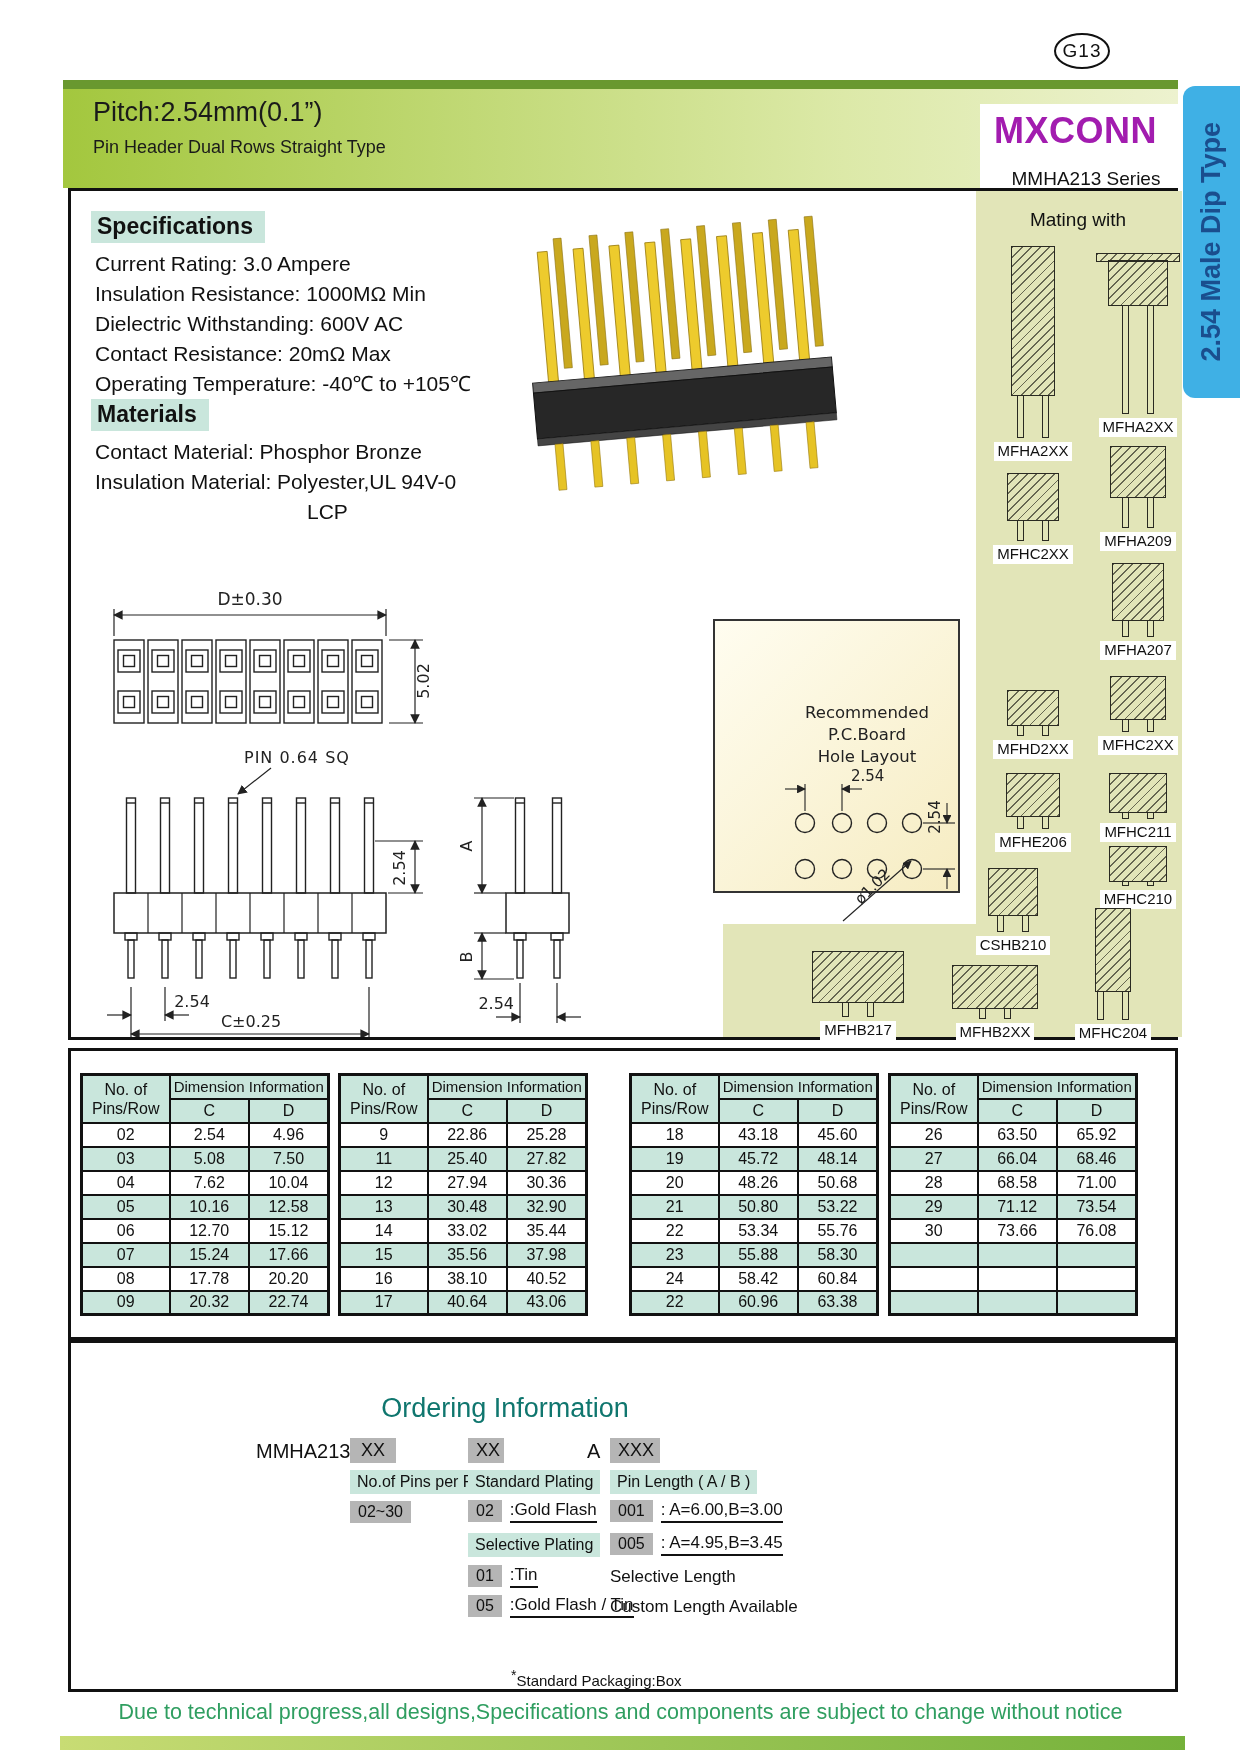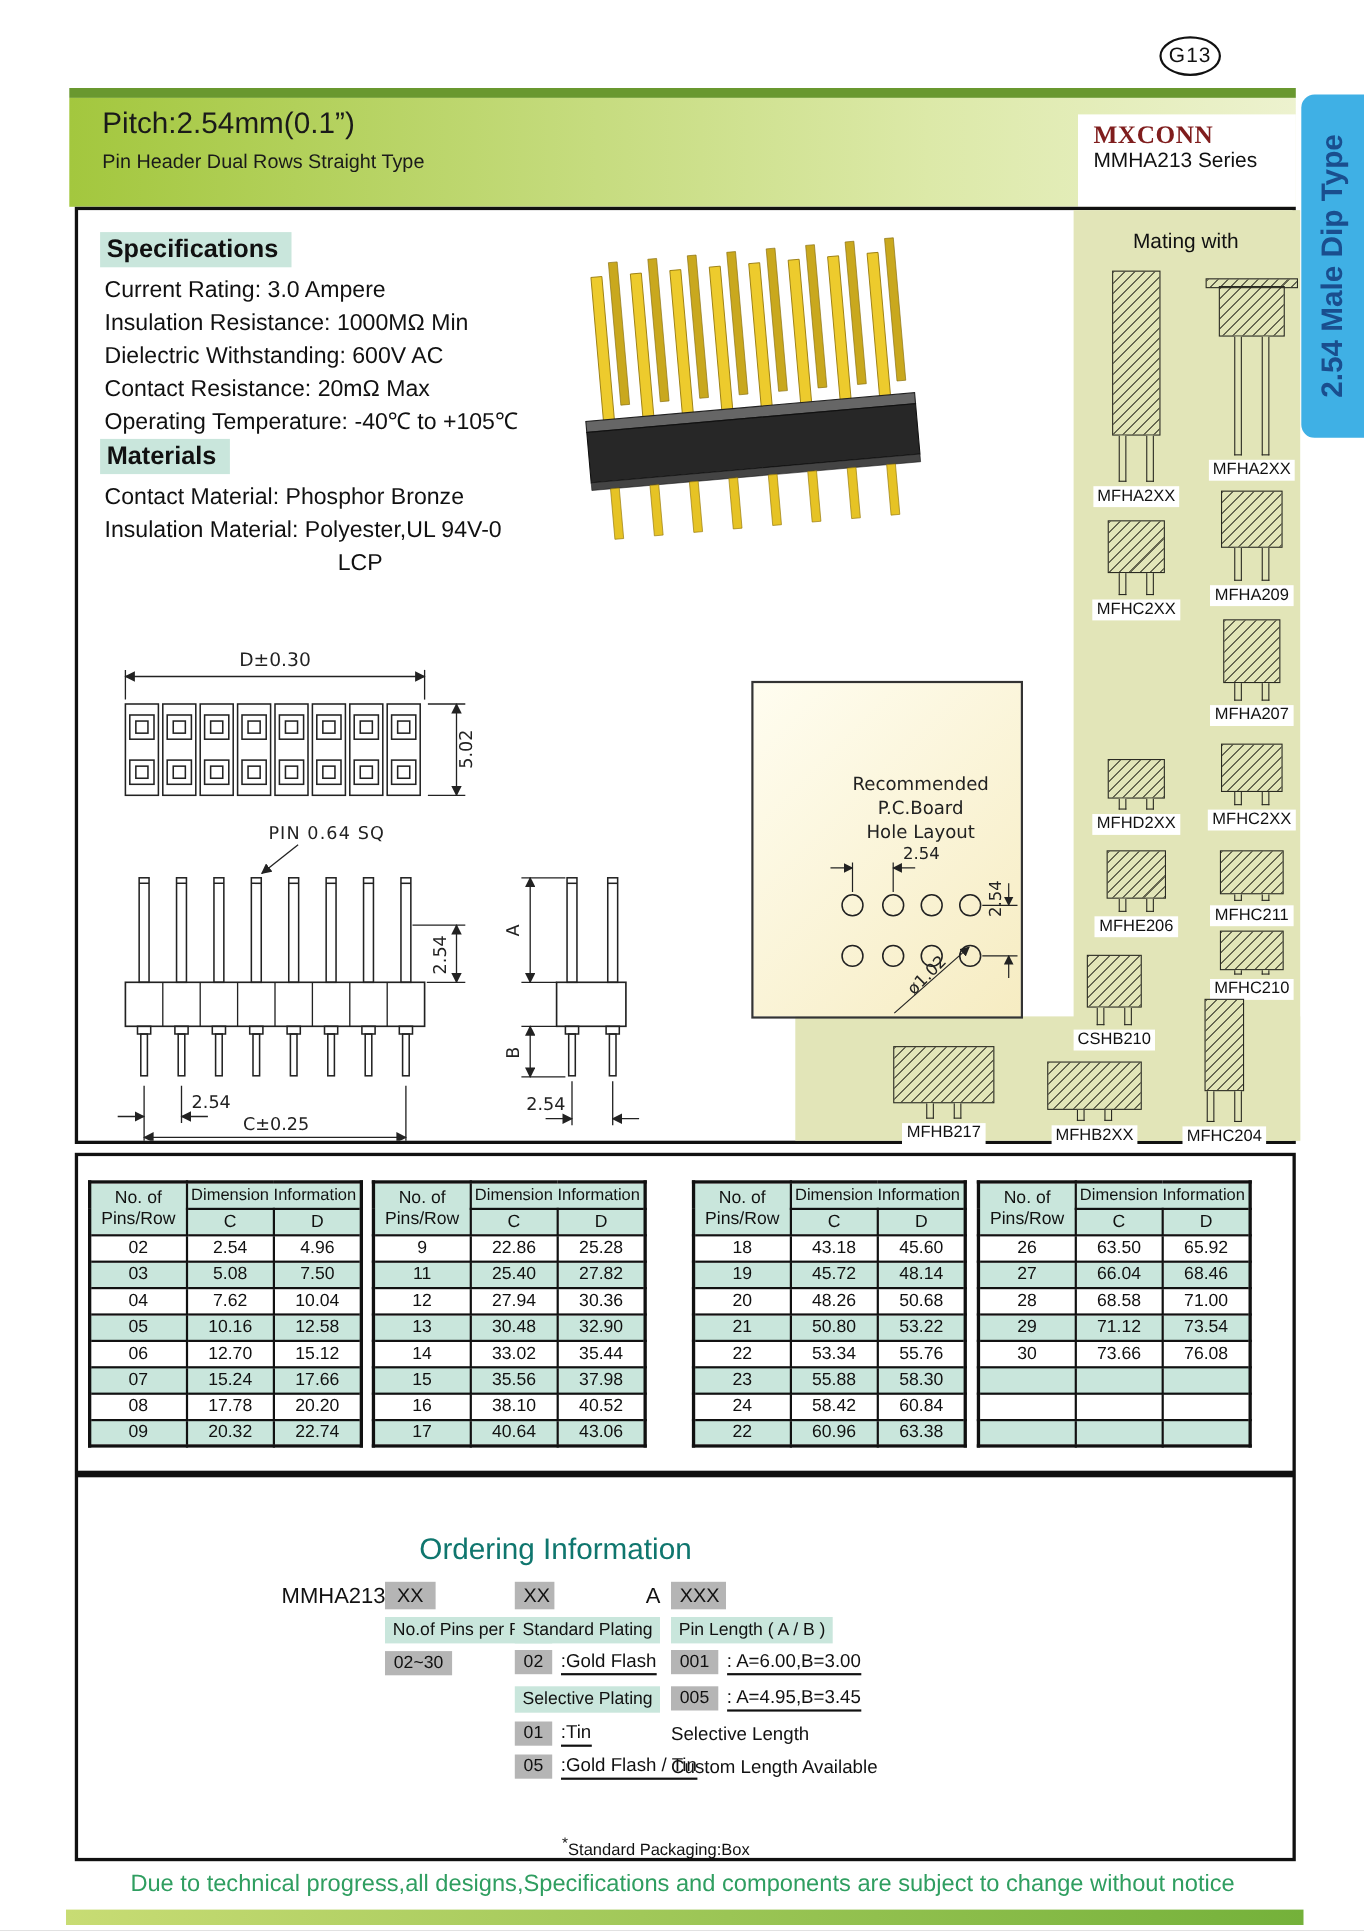--- a/index.html
+++ b/index.html
@@ -12,22 +12,22 @@
            border:2.5px solid #111; border-radius:50%; text-align:center;
            line-height:32px; font-size:19px; letter-spacing:1px; }
 
   
   .header-bar { position:absolute; left:63px; top:80px; width:1115px; height:108px; }
   .header-top { height:9px; background:#69982f; }
   .header-main { height:99px; background:linear-gradient(to right,#a3c73e,#dcE9a8 70%,#edf2cf); position:relative; }
   .title1 { position:absolute; left:30px; top:8px;  font-size:27px; color:#1a1a1a; }
   .title2 { position:absolute; left:30px; top:48px; font-size:18px; color:#1a1a1a; }
   .brand-box { position:absolute; right:0; top:15px; width:198px; height:84px; background:#fff; padding:6px 0 0 14px; }
-  .brand { font-size:23px; font-weight:bold; color:#7f1d1d; letter-spacing:.5px;font-family:Liberation Serif, serif; }
-  .series { font-size:19px; color:#111; margin-top:0; }
+  .brand { font-size:36px; font-weight:bold; color:#a21caf; letter-spacing:.5px; }
+  .series { font-size:19px; color:#111; margin-top:16px;text-align:center; }
 
   
   .side-tab { position:absolute; left:1183px; top:86px; width:57px; height:312px;
               background:#3fb0e5; border-radius:12px 0 0 12px; display:flex;
               align-items:center; justify-content:center; }
   .side-tab span { writing-mode:vertical-rl; transform:rotate(180deg);
                    font-size:27px; font-weight:bold; color:#1a4e8e; white-space:nowrap; }
 
   
   .frame { position:absolute; left:68px; width:1110px; border:3px solid #111; background:#fff; }
@@ -41,21 +41,21 @@
 
   .sec-title { position:absolute; left:20px; background:#c9e6dc; font-size:23px; font-weight:bold;
                padding:2px 12px 3px 6px; }
   .spec-lines, .mat-lines { position:absolute; left:24px; font-size:21px; line-height:30px; }
   .mat-lines .lcp { padding-left:212px; }
 
   .techdraw { position:absolute; left:0; top:0; z-index:2; pointer-events:none; }
   .render3d { position:absolute; left:410px; top:8px; z-index:1; }
 
   
-  .pcb-box { position:absolute; left:612px; top:428px; width:247px; height:307px; z-index:2;
+  .pcb-box { position:absolute; left:642px; top:428px; width:247px; height:274px; z-index:2;
              border:2px solid #333; background:linear-gradient(135deg,#fffdf0,#f6ecc2); }
 
   
   .mating-title { position:absolute; left:947px; top:18px; width:120px; text-align:center;
                   font-size:19px; color:#111; z-index:3; }
   .mitem { position:absolute; width:90px; display:flex; flex-direction:column; align-items:center; z-index:3; }
   .glyph { background:repeating-linear-gradient(135deg,rgba(35,35,25,.65) 0 1.3px,transparent 1.3px 6.5px);
            border:1.8px solid #2a2a22; }
   .gtop  { width:84px; height:9px; border:1.8px solid #2a2a22; margin-bottom:-2px;
            background:repeating-linear-gradient(135deg,rgba(35,35,25,.65) 0 1.3px,transparent 1.3px 6.5px); }

